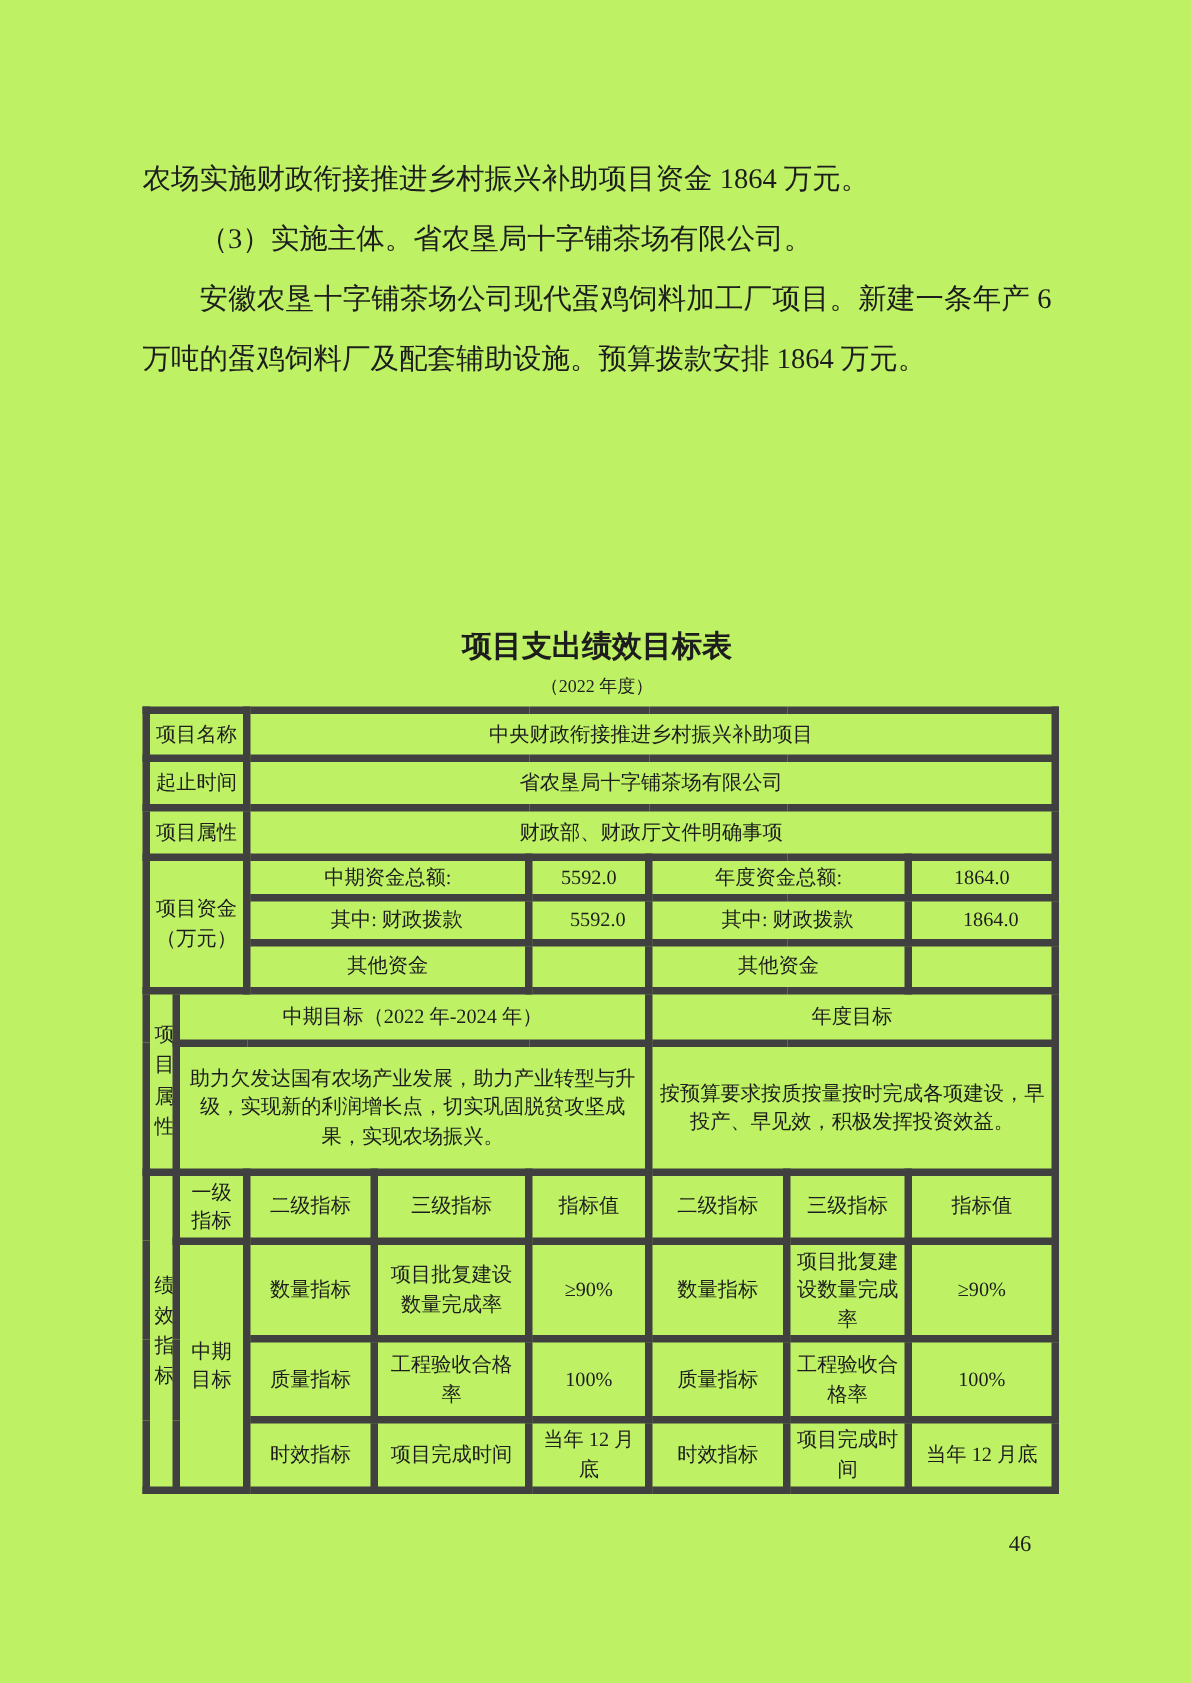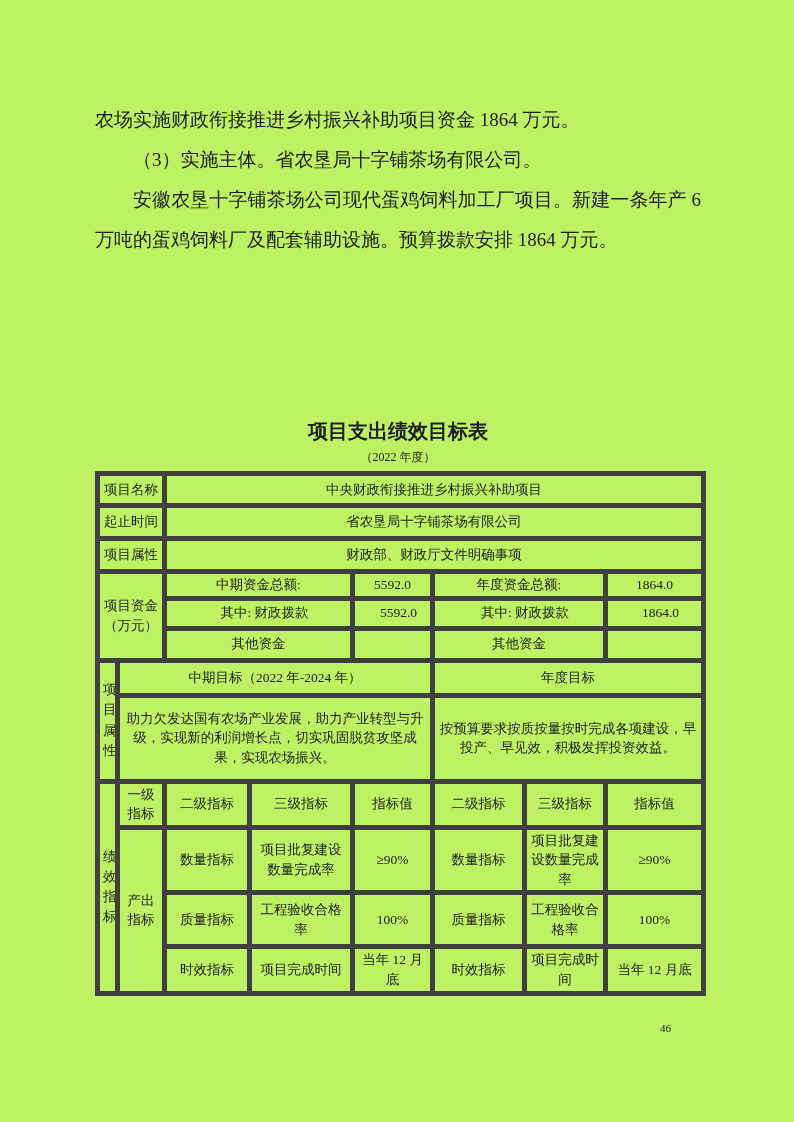--- a/index.html
+++ b/index.html
@@ -67,21 +67,21 @@
   tr.h30 td { height: 30px; padding-left: 15px; }
   tr.h35 td { height: 35px; }
   tr.h86 td { height: 86px; }
   tr.h46 td { height: 46px; }
   tr.h54 td { height: 54px; }
   tr.h44 td { height: 44px; }
   
   .page-number {
     position: absolute;
     left: 660px; top: 1022px; width: 40px;
-    font-size: 11px; text-align: left;
+    font-size: 15px; text-align: center;
   }
 </style>
 </head>
 <body>
 
 <div class="page">
 
   <div class="body-text">
     <p class="para no-indent">农场实施财政衔接推进乡村振兴补助项目资金 1864 万元。</p>
     <p class="para">（3）实施主体。省农垦局十字铺茶场有限公司。</p>
@@ -151,21 +151,21 @@
       <td rowspan="4"><span class="vtext">绩效指标</span></td>
       <td class="narrow">一级指标</td>
       <td>二级指标</td>
       <td>三级指标</td>
       <td>指标值</td>
       <td>二级指标</td>
       <td>三级指标</td>
       <td>指标值</td>
     </tr>
     <tr class="h54">
-      <td rowspan="3" class="narrow">产出指标</td>
+      <td rowspan="3" class="narrow">中期目标</td>
       <td>数量指标</td>
       <td class="al">项目批复建设数量完成率</td>
       <td>≥90%</td>
       <td>数量指标</td>
       <td class="al">项目批复建设数量完成率</td>
       <td>≥90%</td>
     </tr>
     <tr class="h54">
       <td>质量指标</td>
       <td class="al">工程验收合格率</td>

